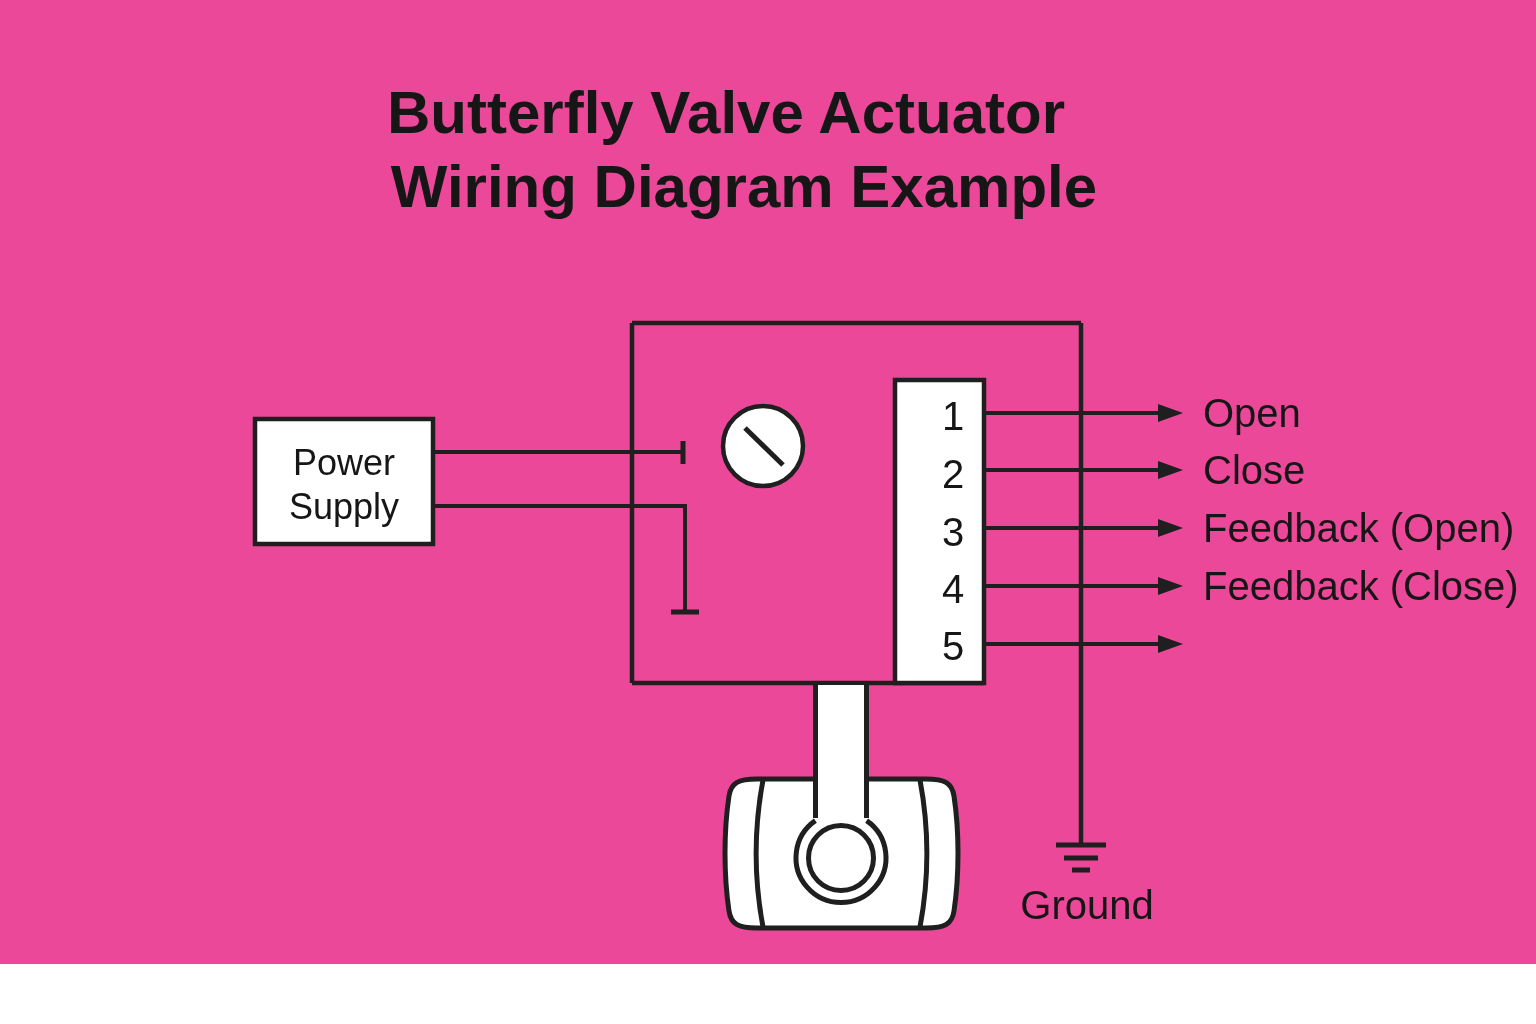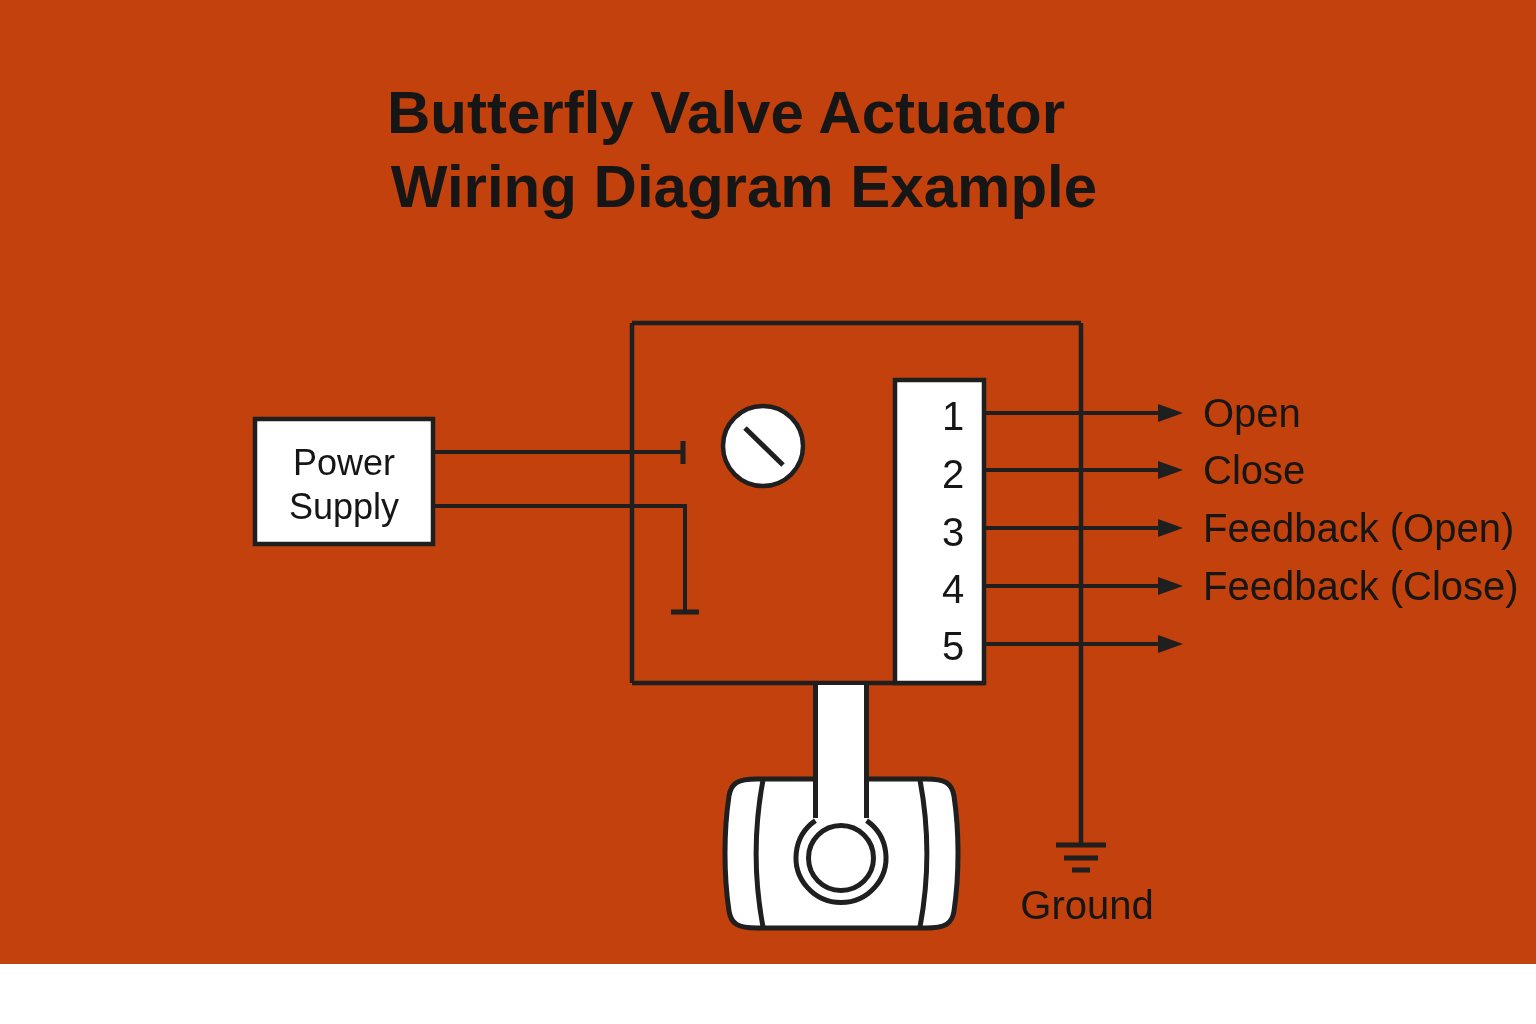--- a/index.html
+++ b/index.html
@@ -1,16 +1,16 @@
 <!DOCTYPE html>
 <html><head>
 <meta charset="utf-8">
 <style>
   html,body{margin:0;padding:0;background:#ffffff;}
-  .stage{position:relative;width:1536px;height:964px;background:#c2410c;overflow:hidden;}
+  .stage{position:relative;width:1536px;height:964px;background:#ec4899;overflow:hidden;}
   svg{display:block;}
   text{font-family:"Liberation Sans","DejaVu Sans",sans-serif;fill:#161616;}
   .title-text{font-size:60px;font-weight:700;}
   .ps-text{font-size:36px;font-weight:400;}
   .terminal-num{font-size:40px;font-weight:400;}
   .wire-label{font-size:40px;font-weight:400;}
   .ground-label{font-size:40px;font-weight:400;}
   .ln{stroke:#1f1f1f;stroke-width:4;fill:none;}
   .ln-thick{stroke:#1f1f1f;stroke-width:5;fill:none;}
   .shape{stroke:#1f1f1f;stroke-width:5;fill:#ffffff;}

